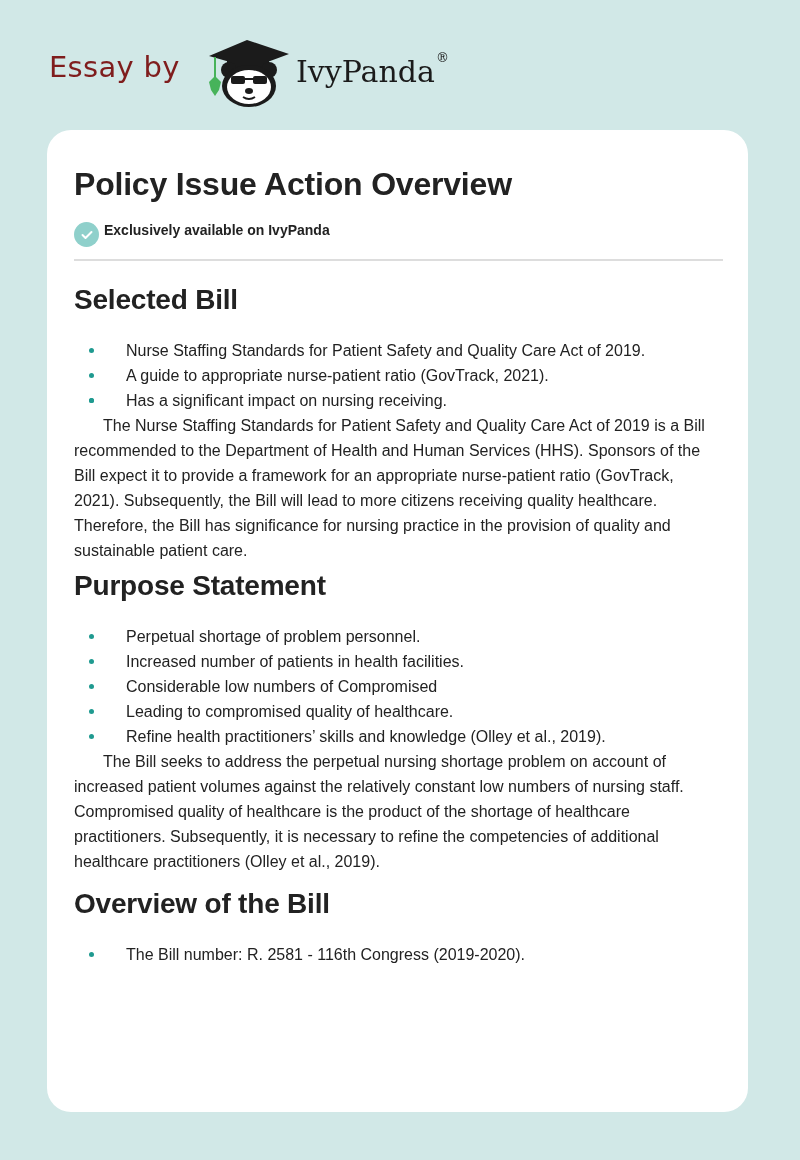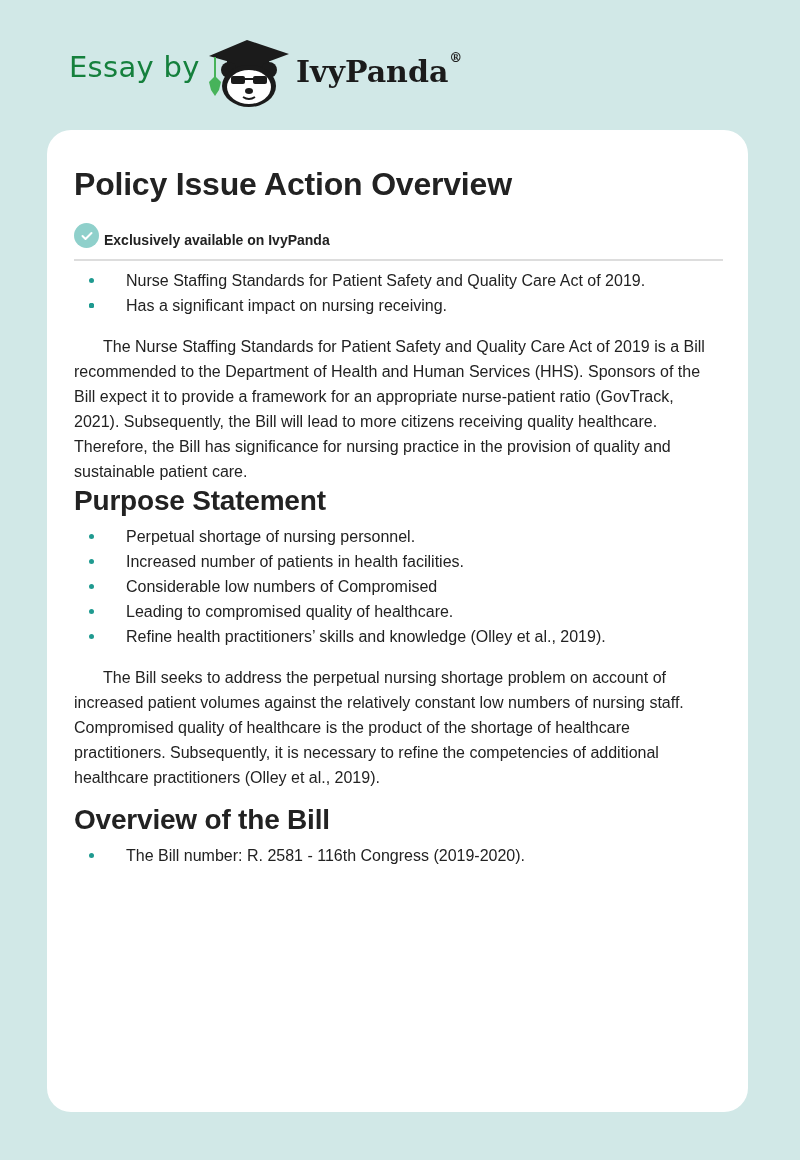--- a/index.html
+++ b/index.html
@@ -14,37 +14,36 @@
     .header {
       position: relative;
       height: 130px;
     }
     .essay-by {
       position: absolute;
       left: 49px;
       top: 50px;
       font-family: "DejaVu Sans", sans-serif;
       font-size: 29px;
-      color: #15803d;
+      color: #7f1d1d;
       letter-spacing: 0.3px;
-      margin-left: 20px;
     }
     .logo-icon {
       position: absolute;
       left: 201px;
       top: 36px;
       width: 92px;
       height: 72px;
     }
     .brand {
       position: absolute;
       left: 296px;
       top: 54px;
       font-family: "DejaVu Serif", serif;
-      font-weight: bold;
+      font-weight: normal;
       font-size: 30px;
       color: #1b1b1b;
     }
     .brand sup {
       font-size: 13px;
       vertical-align: top;
       position: relative;
       top: -4px;
       margin-left: 1px;
     }
@@ -60,21 +59,21 @@
     }
     h1 {
       font-size: 32px;
       font-weight: bold;
       color: #222222;
       margin-top: 36px;
       letter-spacing: -0.2px;
     }
     .badge {
       display: flex;
-      align-items: flex-end;
+      align-items: flex-start;
       margin-top: 19px;
       height: 26px;
     }
     .badge-check {
       width: 25px;
       height: 25px;
       border-radius: 50%;
       background: #8fd0cb;
       display: flex;
       align-items: center;
@@ -92,25 +91,25 @@
       margin-top: 11px;
       width: 649px;
     }
     h2 {
       font-size: 28px;
       font-weight: bold;
       color: #222222;
       letter-spacing: -0.2px;
     }
     .sec1-title { margin-top: 23px; }
-    .sec2-title { margin-top: 1px; }
+    .sec2-title { margin-top: 7px; }
     .sec3-title { margin-top: 14px; }
     ul.bullets {
       list-style: none;
-      margin-top: 7px;
+      margin-top: 22px;
     }
     ul.bullets li {
       position: relative;
       font-size: 16px;
       line-height: 25px;
       padding-left: 52px;
       color: #222222;
     }
     ul.bullets li .dot {
       position: absolute;
@@ -119,21 +118,20 @@
       width: 5px;
       height: 5px;
       border-radius: 50%;
       background: #1f9a90;
     }
     p.body {
       font-size: 16px;
       line-height: 25px;
       color: #222222;
       text-indent: 29px;
-      margin-top: 16px;
       width: 649px;
     }
   </style>
 </head>
 <body>
 
 <div class="header">
   <span class="essay-by">Essay by</span>
   <svg class="logo-icon" viewBox="0 0 92 72">
 
@@ -167,33 +165,34 @@
       <svg width="12" height="10" viewBox="0 0 12 10">
           <path d="M1.5,5 L4.5,8 L10.5,2" stroke="#ffffff" stroke-width="2" fill="none" stroke-linecap="round" stroke-linejoin="round"></path>
         </svg>
     </span>
     <span class="badge-text">Exclusively available on IvyPanda</span>
   </div>
 
   <div class="divider"></div>
 
   <section>
+    <h2 class="sec1-title">Selected Bill</h2>
     <ul class="bullets">
       <li><span class="dot"></span><span>Nurse Staffing Standards for Patient Safety and Quality Care Act of 2019.</span></li>
-      <li><span class="dot"></span></li>
+      <li><span class="dot"></span><span>A guide to appropriate nurse-patient ratio (GovTrack, 2021).</span></li>
       <li><span class="dot"></span></li>
       <li><span class="dot"></span><span>Has a significant impact on nursing receiving.</span></li>
     </ul>
     <p class="body">The Nurse Staffing Standards for Patient Safety and Quality Care Act of 2019 is a Bill recommended to the Department of Health and Human Services (HHS). Sponsors of the Bill expect it to provide a framework for an appropriate nurse-patient ratio (GovTrack, 2021). Subsequently, the Bill will lead to more citizens receiving quality healthcare. Therefore, the Bill has significance for nursing practice in the provision of quality and sustainable patient care.</p>
   </section>
 
   <section>
     <h2 class="sec2-title">Purpose Statement</h2>
     <ul class="bullets">
-      <li><span class="dot"></span><span>Perpetual shortage of nursing personnel.</span></li>
+      <li><span class="dot"></span><span>Perpetual shortage of problem personnel.</span></li>
       <li><span class="dot"></span><span>Increased number of patients in health facilities.</span></li>
       <li><span class="dot"></span><span>Considerable low numbers of Compromised</span></li>
       <li><span class="dot"></span><span>Leading to compromised quality of healthcare.</span></li>
       <li><span class="dot"></span><span>Refine health practitioners’ skills and knowledge (Olley et al., 2019).</span></li>
     </ul>
     <p class="body">The Bill seeks to address the perpetual nursing shortage problem on account of increased patient volumes against the relatively constant low numbers of nursing staff. Compromised quality of healthcare is the product of the shortage of healthcare practitioners. Subsequently, it is necessary to refine the competencies of additional healthcare practitioners (Olley et al., 2019).</p>
   </section>
 
   <section>
     <h2 class="sec3-title">Overview of the Bill</h2>

